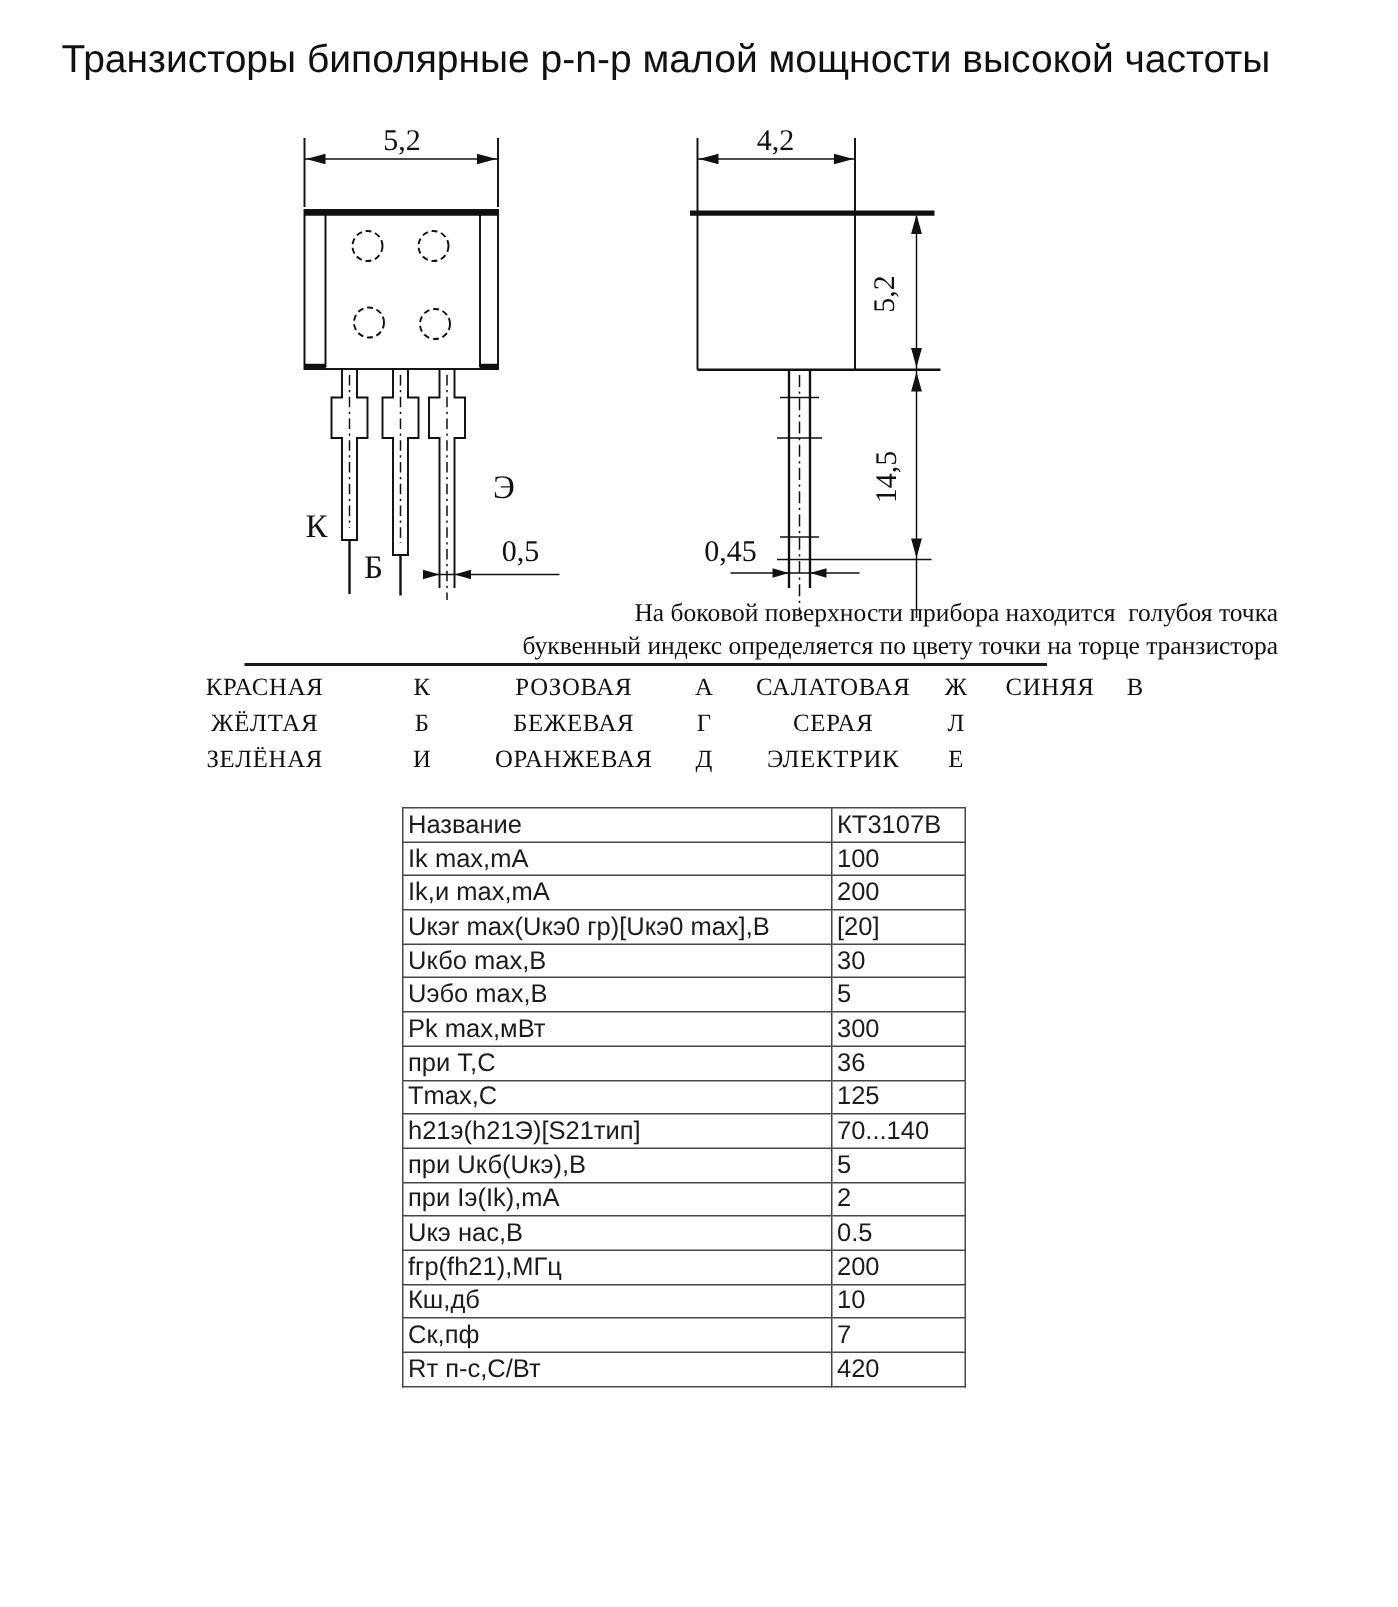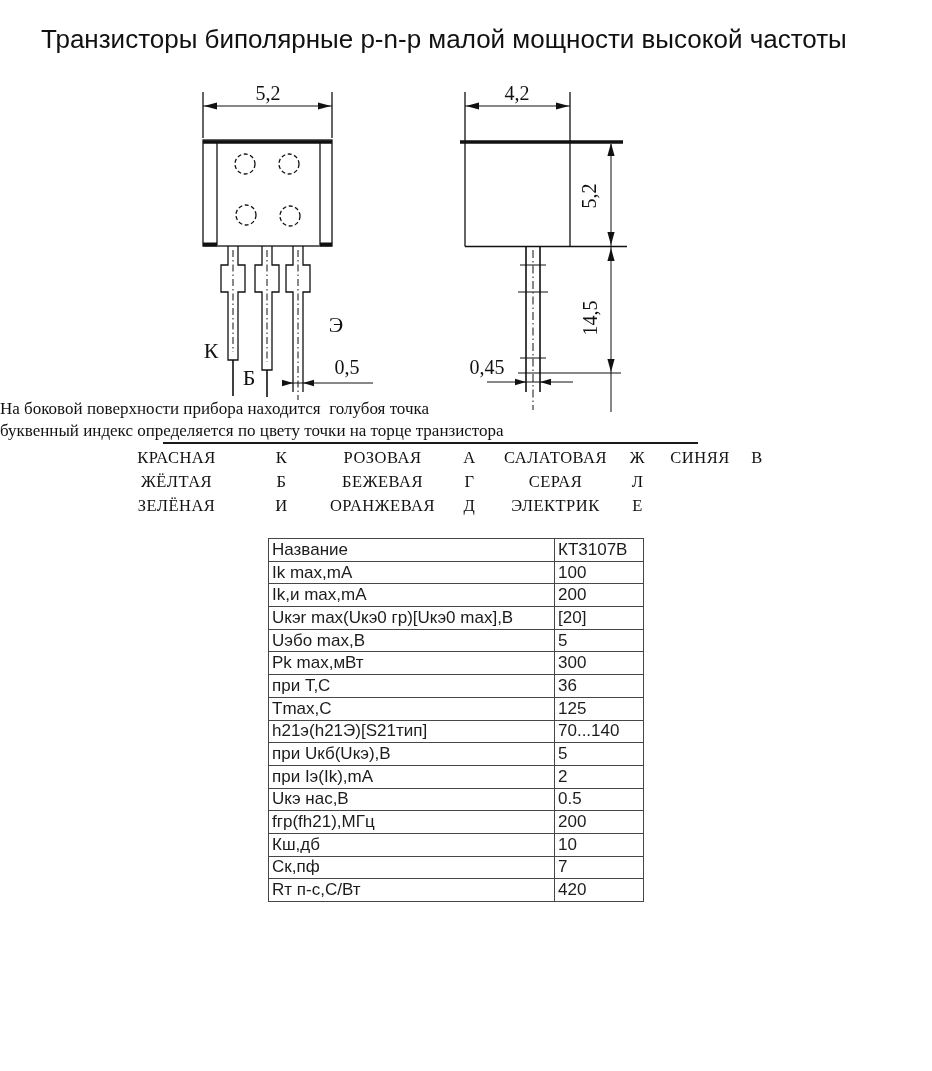--- a/index.html
+++ b/index.html
@@ -1,21 +1,21 @@
 <!DOCTYPE html>
 <html><head>
 <meta charset="utf-8">
 <style>
   html,body{margin:0;padding:0;}
   body{width:932px;height:1071px;background:#ffffff;position:relative;
        font-family:"Liberation Sans",sans-serif;color:#000;overflow:hidden;}
   .abs{position:absolute;}
   .page-title{left:41px;top:24px;width:880px;font-size:26px;letter-spacing:0px;
               color:#111;white-space:nowrap;}
-  .note-line{left:0;width:852px;text-align:left;
+  .note-line{left:0;width:852px;text-align:right;
              font-family:"Liberation Serif",serif;font-size:17px;color:#111;
              white-space:pre;}
   .note1{top:399px;}
   .note2{top:421px;}
   .rule{left:163px;top:442px;width:535px;height:2px;background:#1a1a1a;}
   
   .color-table{left:110px;top:448px;display:grid;
                grid-template-columns:133px 77px 125px 49px 123px 41px 84px 30px;
                grid-auto-rows:24px;
                font-family:"Liberation Serif",serif;font-size:16.5px;
@@ -169,20 +169,24 @@
       </tr>
       <tr>
         <td class="lbl">Ik,и max,mA</td>
         <td class="val">200</td>
       </tr>
       <tr>
         <td class="lbl">Uкэr max(Uкэ0 гр)[Uкэ0 max],В</td>
         <td class="val">[20]</td>
       </tr>
       <tr>
+        <td class="lbl">Uкбо max,В</td>
+        <td class="val">30</td>
+      </tr>
+      <tr>
         <td class="lbl">Uэбо max,В</td>
         <td class="val">5</td>
       </tr>
       <tr>
         <td class="lbl">Pk max,мВт</td>
         <td class="val">300</td>
       </tr>
       <tr>
         <td class="lbl">при Т,С</td>
         <td class="val">36</td>

